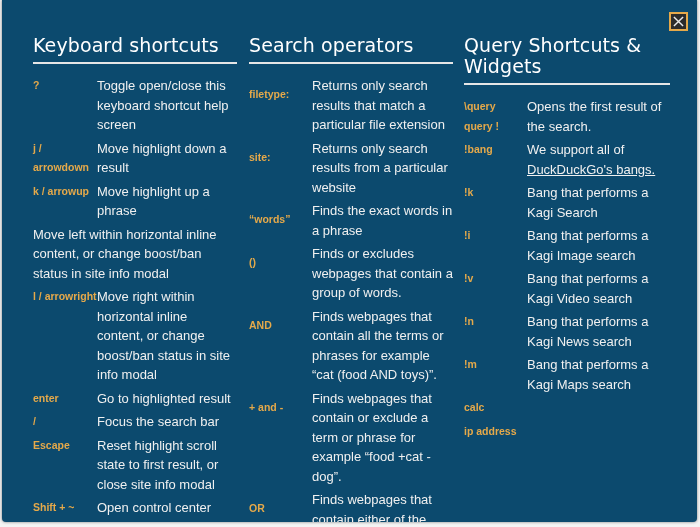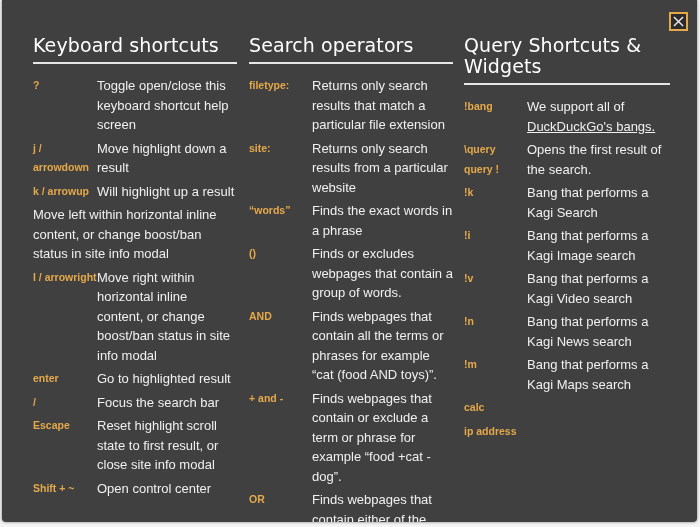--- a/index.html
+++ b/index.html
@@ -10,21 +10,21 @@
       position: relative;
     }
     .bg-page {
       position: absolute; inset: 0;
       color: #8a8a8a; font-size: 12px;
     }
     .bg-page .line { position: absolute; left: 28px; }
     .modal {
       position: absolute;
       left: 2px; top: 0; width: 695px; height: 522px;
-      background: #404040;
+      background: #0c4a6e;
       border-radius: 0 0 4px 4px;
       overflow: hidden;
       box-shadow: 0 0 3px rgba(0,0,0,0.5);
     }
     .close-btn {
       position: absolute; left: 667px; top: 12px;
       width: 19px; height: 19px;
       border: 2px solid #e5a94a;
       background: #2b2b2b;
       display: flex; align-items: center; justify-content: center;
@@ -56,21 +56,21 @@
     .desc {
       color: #f0f0f0;
       font-size: 13px;
       line-height: 19.5px;
     }
     .desc a { color: #f0f0f0; text-decoration: underline; }
     .row { margin-bottom: 4px; }
     #col1 { left: 31px; width: 204px; }
     #col1 .key { width: 64px; }
     #col2 { left: 247px; width: 204px; }
-    #col2 .key { width: 63px; }
+    #col2 .key { width: 63px; margin-top: 9px; }
     #col3 { left: 462px; width: 206px; }
     #col3 .key { width: 63px; }
     .keystack { display: flex; flex-direction: column; }
   </style>
 </head>
 <body>
 
 <div class="bg-page">
   <div class="line" style="top:6px;">Results in 0.24s. Info</div>
 </div>
@@ -87,21 +87,21 @@
     <div class="row">
         <span class="key">?</span>
         <span class="desc">Toggle open/close this keyboard shortcut help screen</span>
       </div>
     <div class="row">
         <span class="key">j / arrowdown</span>
         <span class="desc">Move highlight down a result</span>
       </div>
     <div class="row">
         <span class="key">k / arrowup</span>
-        <span class="desc">Will highlight up a result</span>
+        <span class="desc">Move highlight up a phrase</span>
       </div>
     <div class="row">
         <span class="desc">Move left within horizontal inline content, or change boost/ban status in site info modal</span>
       </div>
     <div class="row">
         <span class="key">l / arrowright</span>
         <span class="desc">Move right within horizontal inline content, or change boost/ban status in site info modal</span>
       </div>
     <div class="row">
         <span class="key">enter</span>
@@ -153,32 +153,32 @@
         <span class="desc">Finds webpages that contain either of the terms or phrases for example “food (cat OR dog)”.</span>
       </div>
     <div class="row">
         <span class="key">*</span>
         <span class="desc"><span>Matches any word for example “first * array”.</span> <a href="#">Try it!</a></span>
       </div>
   </div>
 
   <div class="col" id="col3">
     <h2>Query Shortcuts &amp; Widgets</h2>
-    <div class="row">
-        <span class="key">!bang</span>
-        <span class="desc"><span>We support all of</span> <a href="#">DuckDuckGo's bangs.</a></span>
-      </div>
     <div class="row">
         <span class="key keystack">
           <span>\query</span>
           <span>query !</span>
         </span>
         <span class="desc">Opens the first result of the search.</span>
       </div>
     <div class="row">
+        <span class="key">!bang</span>
+        <span class="desc"><span>We support all of</span> <a href="#">DuckDuckGo's bangs.</a></span>
+      </div>
+    <div class="row">
         <span class="key">!k</span>
         <span class="desc">Bang that performs a Kagi Search</span>
       </div>
     <div class="row">
         <span class="key">!i</span>
         <span class="desc">Bang that performs a Kagi Image search</span>
       </div>
     <div class="row">
         <span class="key">!v</span>
         <span class="desc">Bang that performs a Kagi Video search</span>

